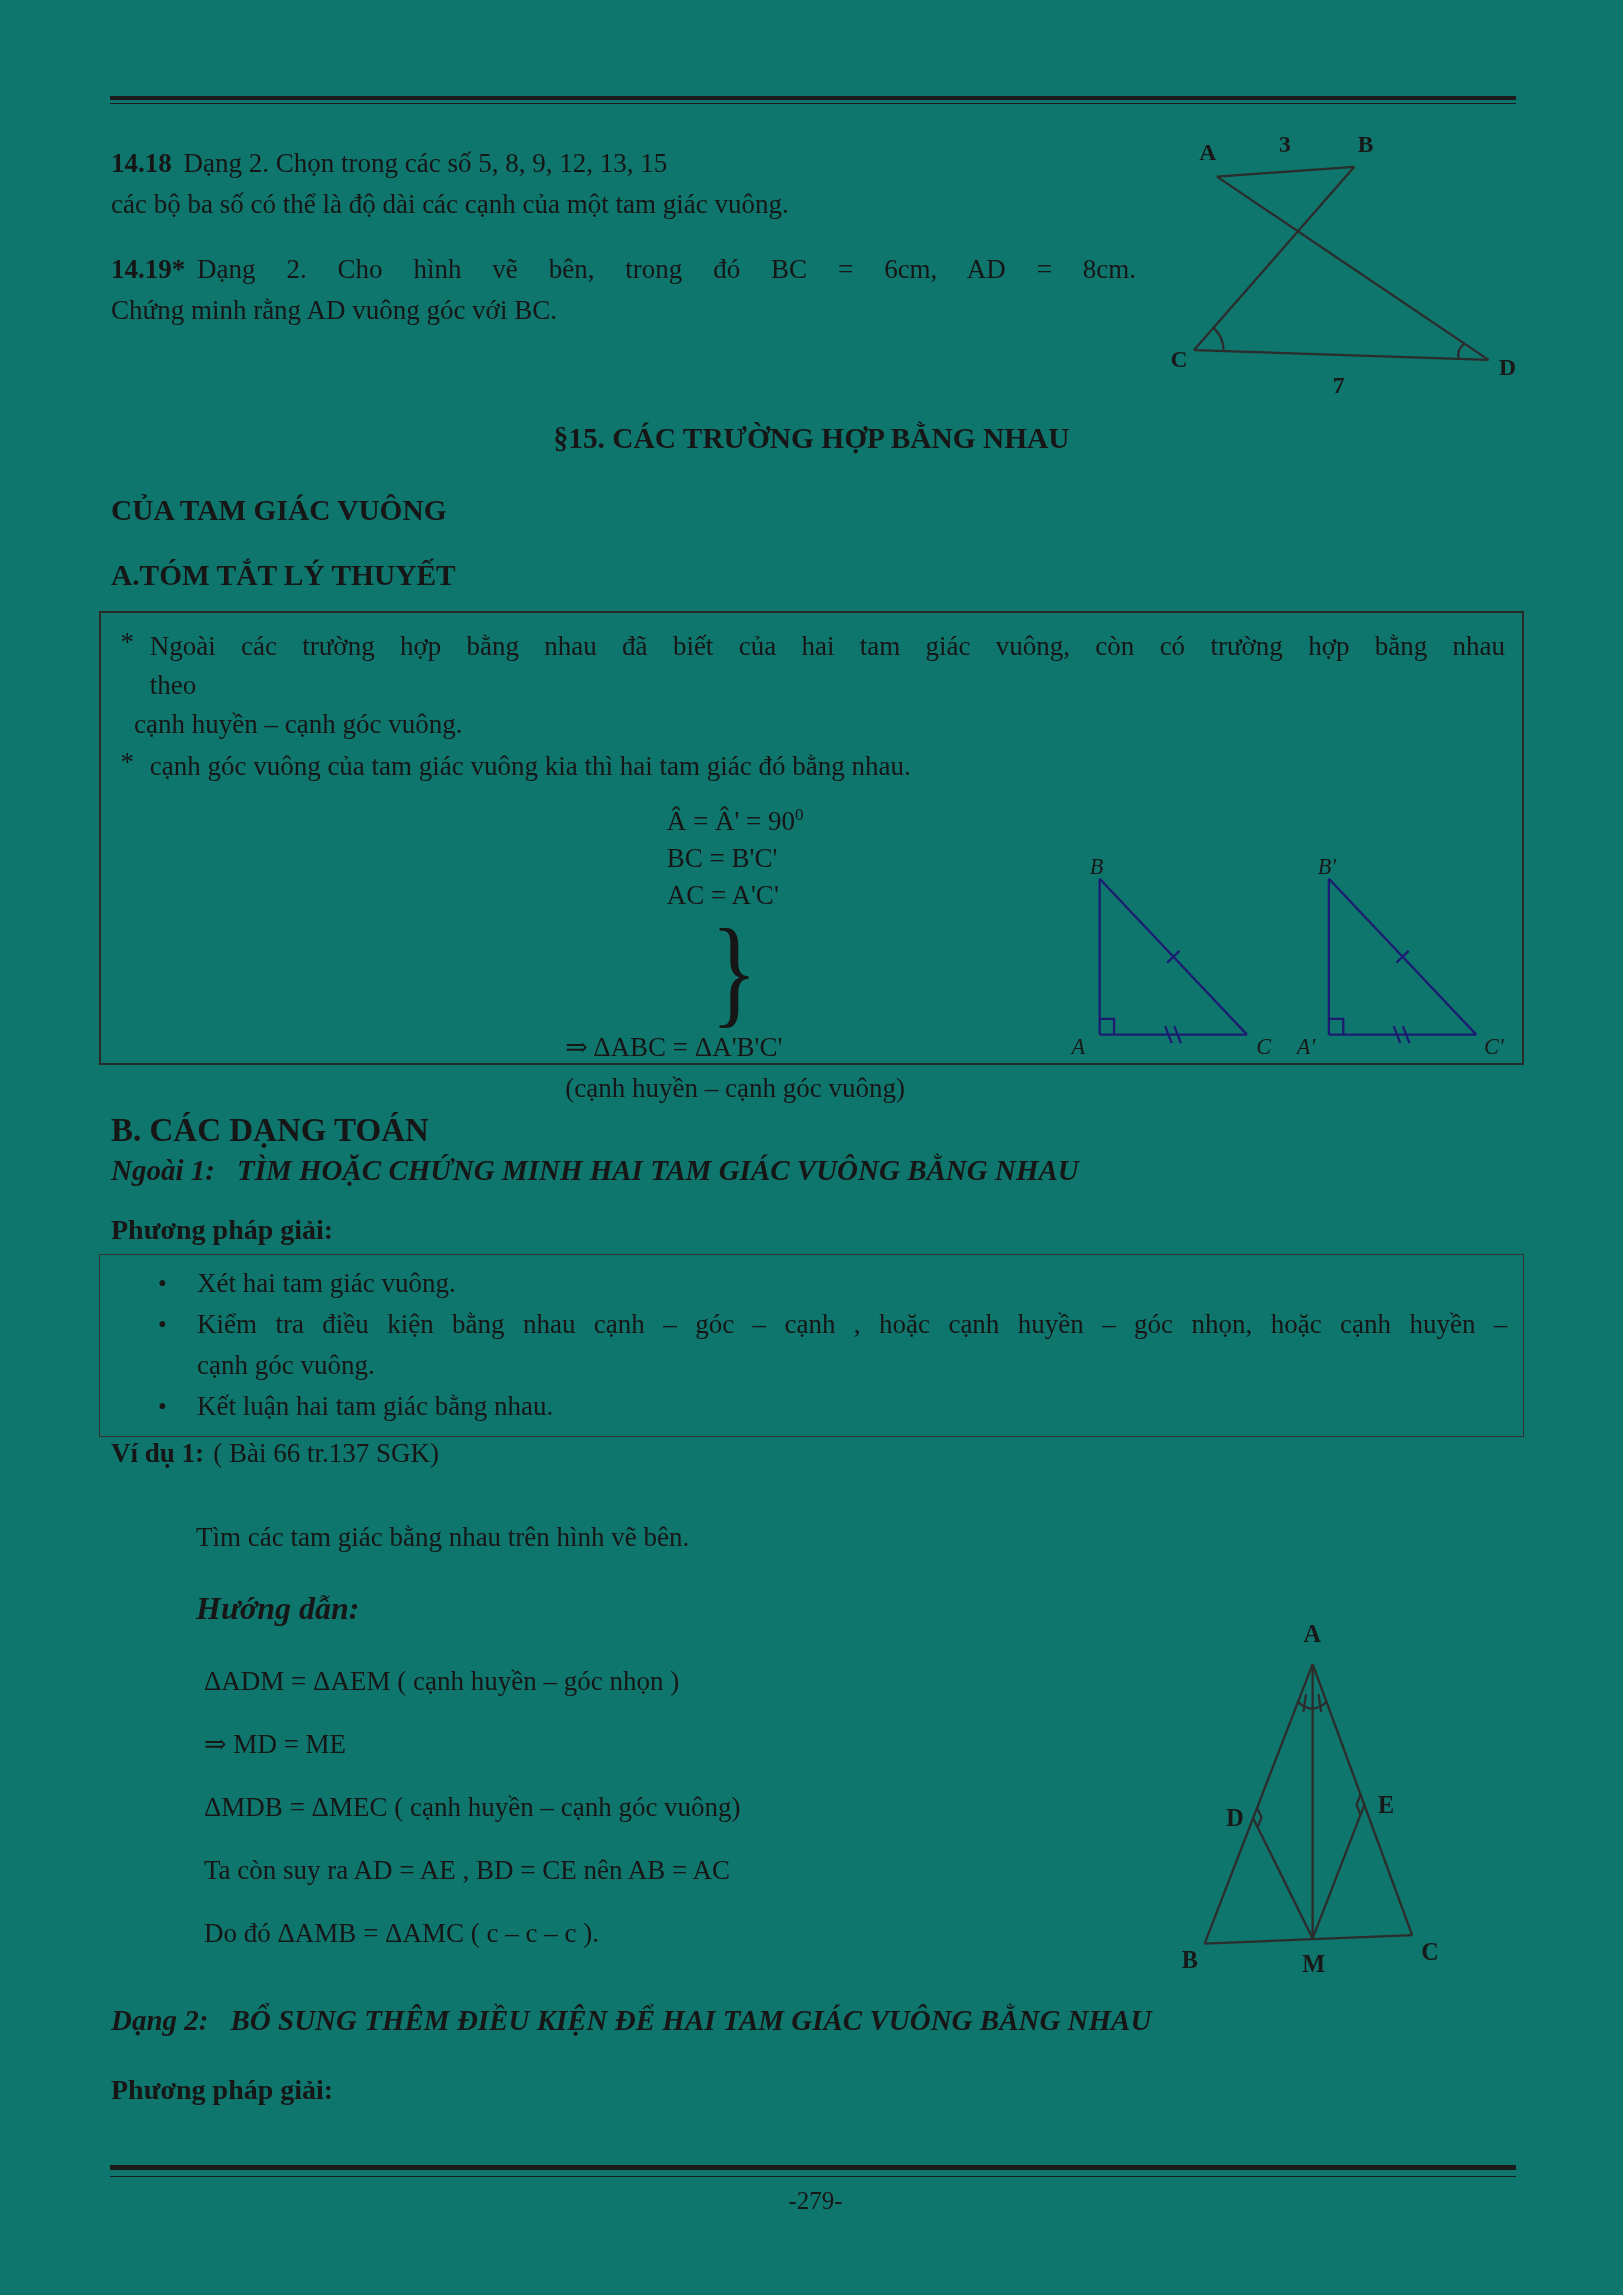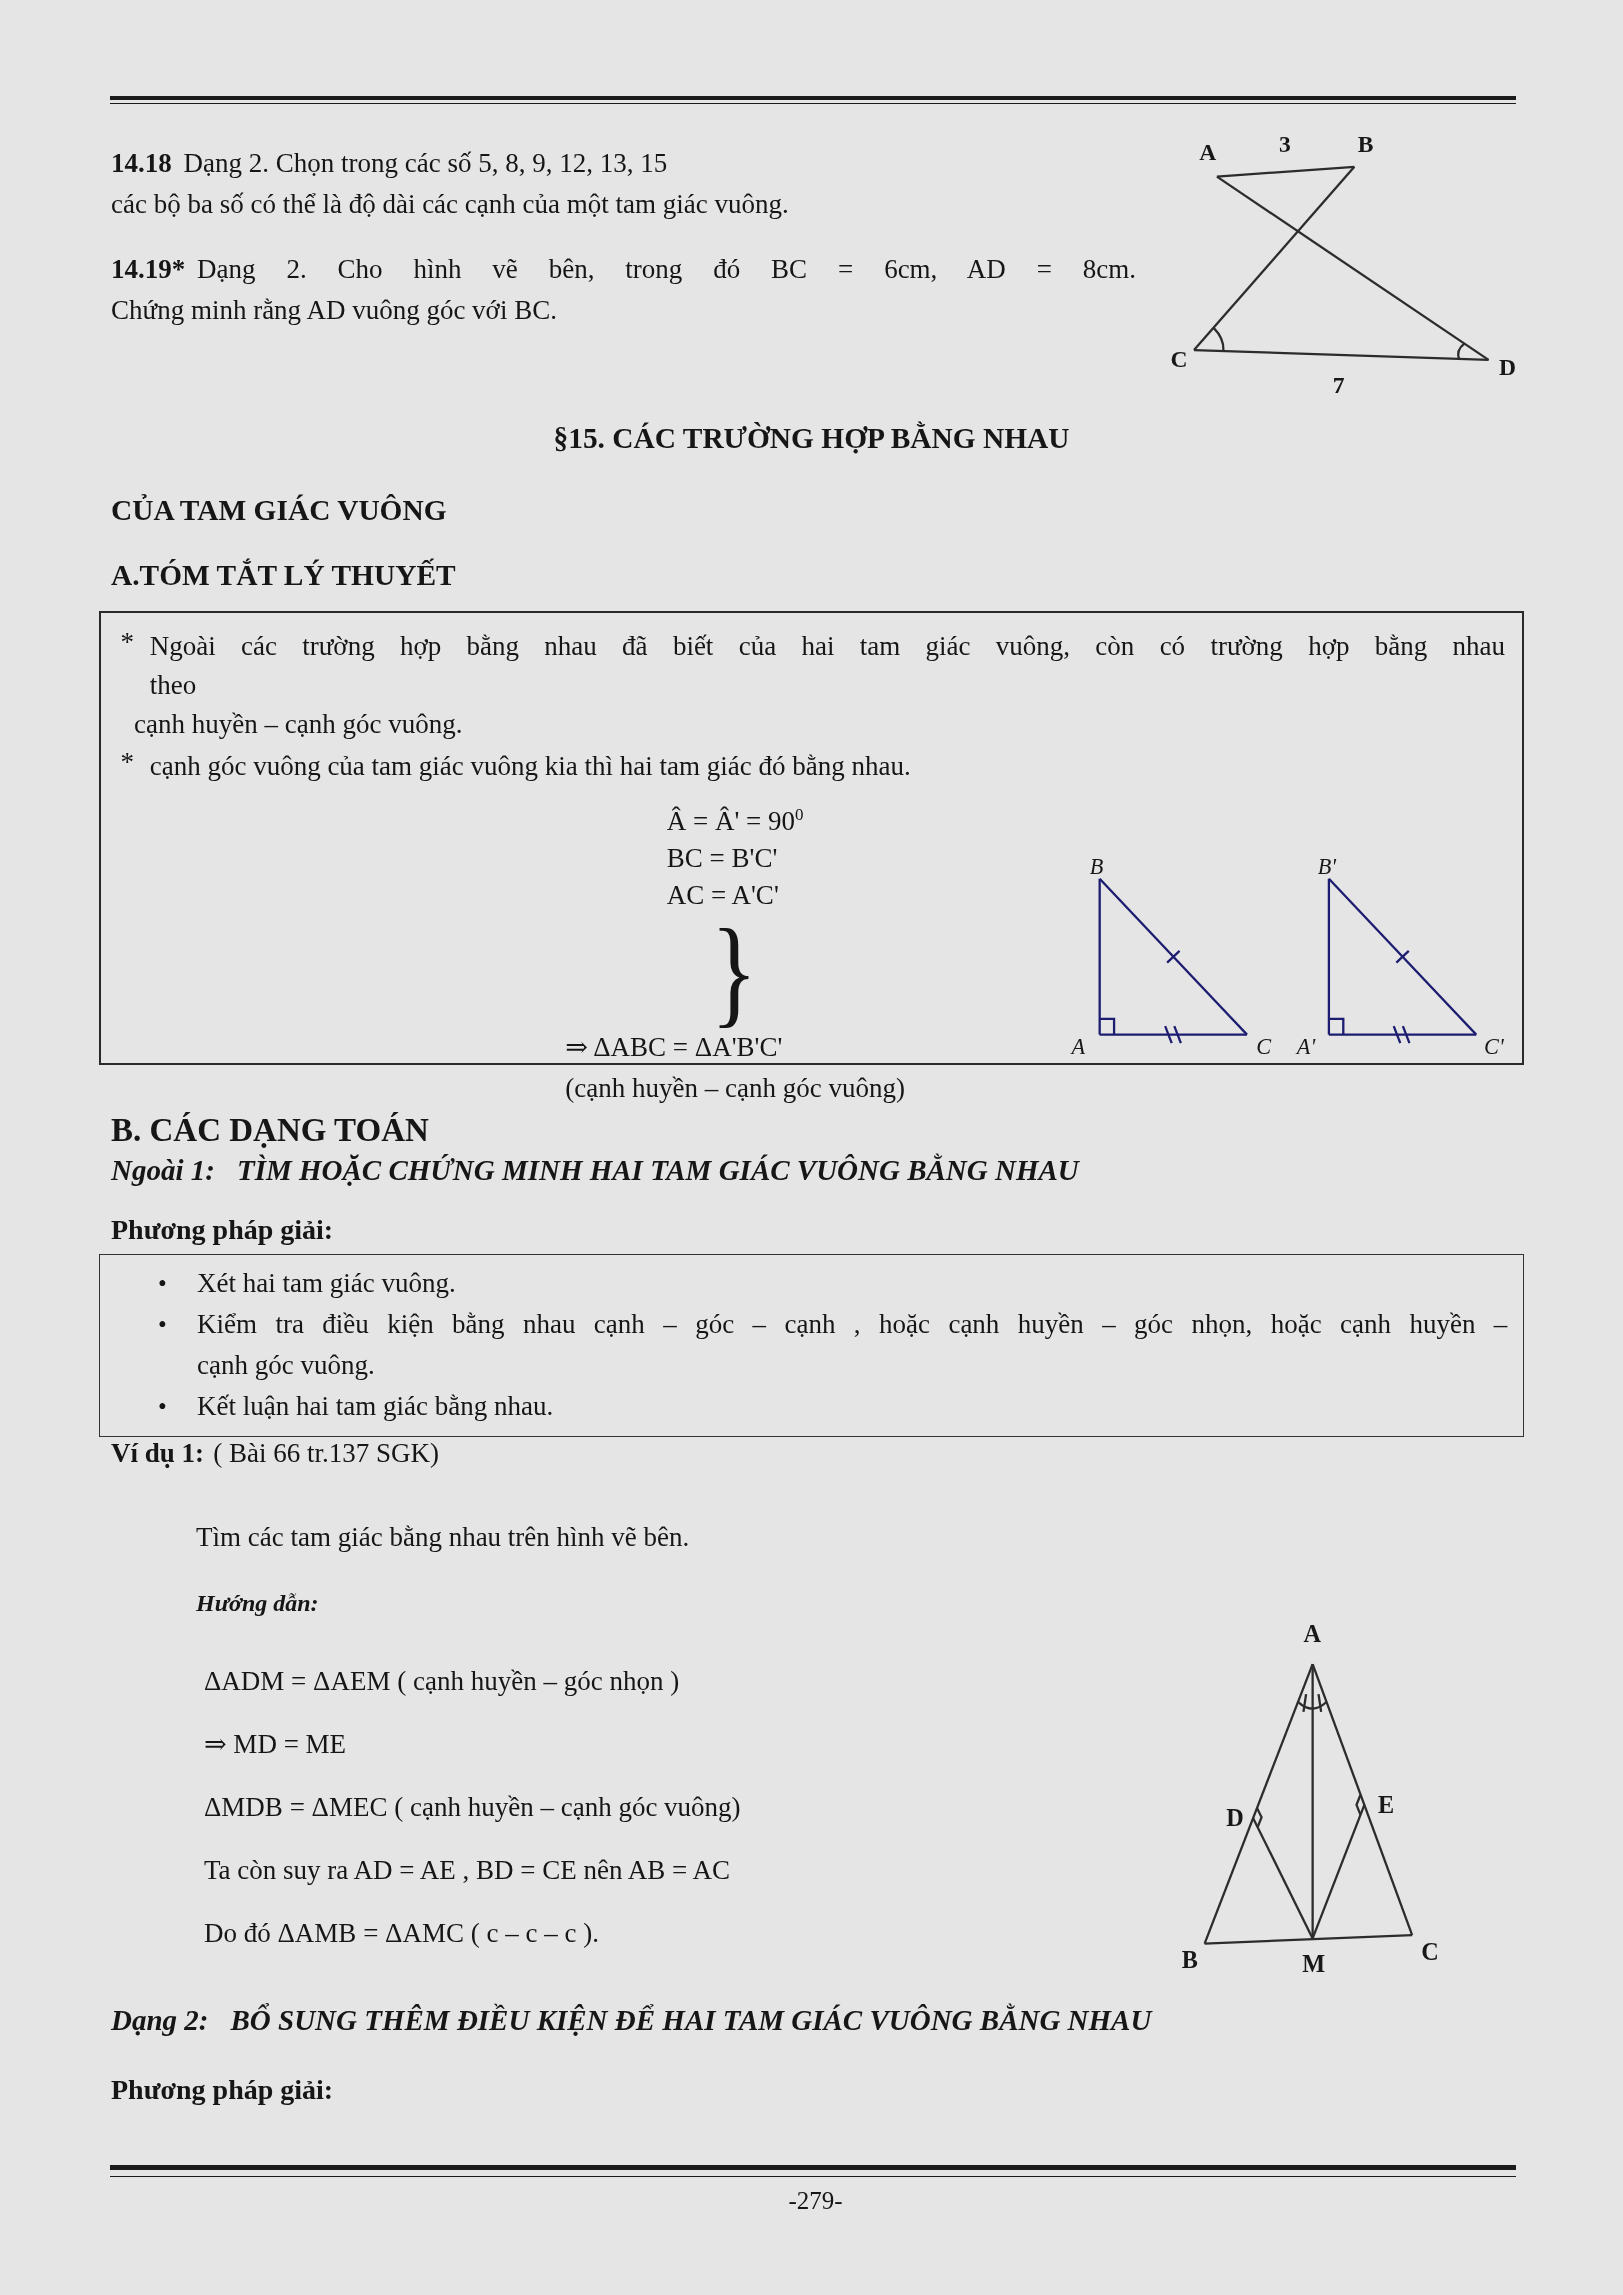--- a/index.html
+++ b/index.html
@@ -1,18 +1,18 @@
 <!DOCTYPE html>
 <html style="font-size:10.5px"><head>
 <meta charset="utf-8">
 <style>
   * { margin:0; padding:0; box-sizing:border-box; }
   html,body { background:#ffffff; }
   .page {
-    position:relative; width:1623px; height:2295px; background:#e5e5e5;
+    position:relative; width:1623px; height:2295px; background:#0f766e;
     font-family:"Liberation Serif","DejaVu Serif",serif;
     font-size:27px; color:#161616; overflow:hidden;
   }
   .abs { position:absolute; }
   .b { font-weight:bold; }
   .bi { font-weight:bold; font-style:italic; }
   .line { line-height:41px; }
   .fj { text-align:justify; text-align-last:justify; }
 
   
@@ -56,21 +56,21 @@
   #methodBox { left:99px; top:1254px; width:1425px; border:1.3px solid #333;
                padding:7.9px 15.7px 9.2px 0; }
   .mitem { display:flex; }
   .mitem .bullet { margin-left:58px; width:39px; flex:none; font-size:25px; line-height:41px; }
   .mitem .mtext { flex:1; }
   .mitem .mtext .line { line-height:41px; }
 
   #vidu { left:111px; top:1438px; }
   #vidu .lbl { margin-right:9.2px; }
   #viduText { left:196px; top:1517px; }
-  #huongdan { left:196px; top:1590px; font-size:24px; }
+  #huongdan { left:196px; top:1590px; font-size:32px; }
   #solution { left:204px; top:1650px; }
   #solution .sline { line-height:63px; white-space:nowrap; }
 
   #fig3 { left:1175px; top:1613px; width:308px; height:383px; }
 
   #dang2 { left:111px; top:2004px; font-size:29px; }
   #dang2 .lbl { margin-right:22px; }
   #ppg2 { left:111px; top:2074px; font-weight:bold; font-size:28px; }
 
   #pageNum { left:0; top:2187px; width:1623px; text-align:center; font-size:25px;padding-left:8px; }

